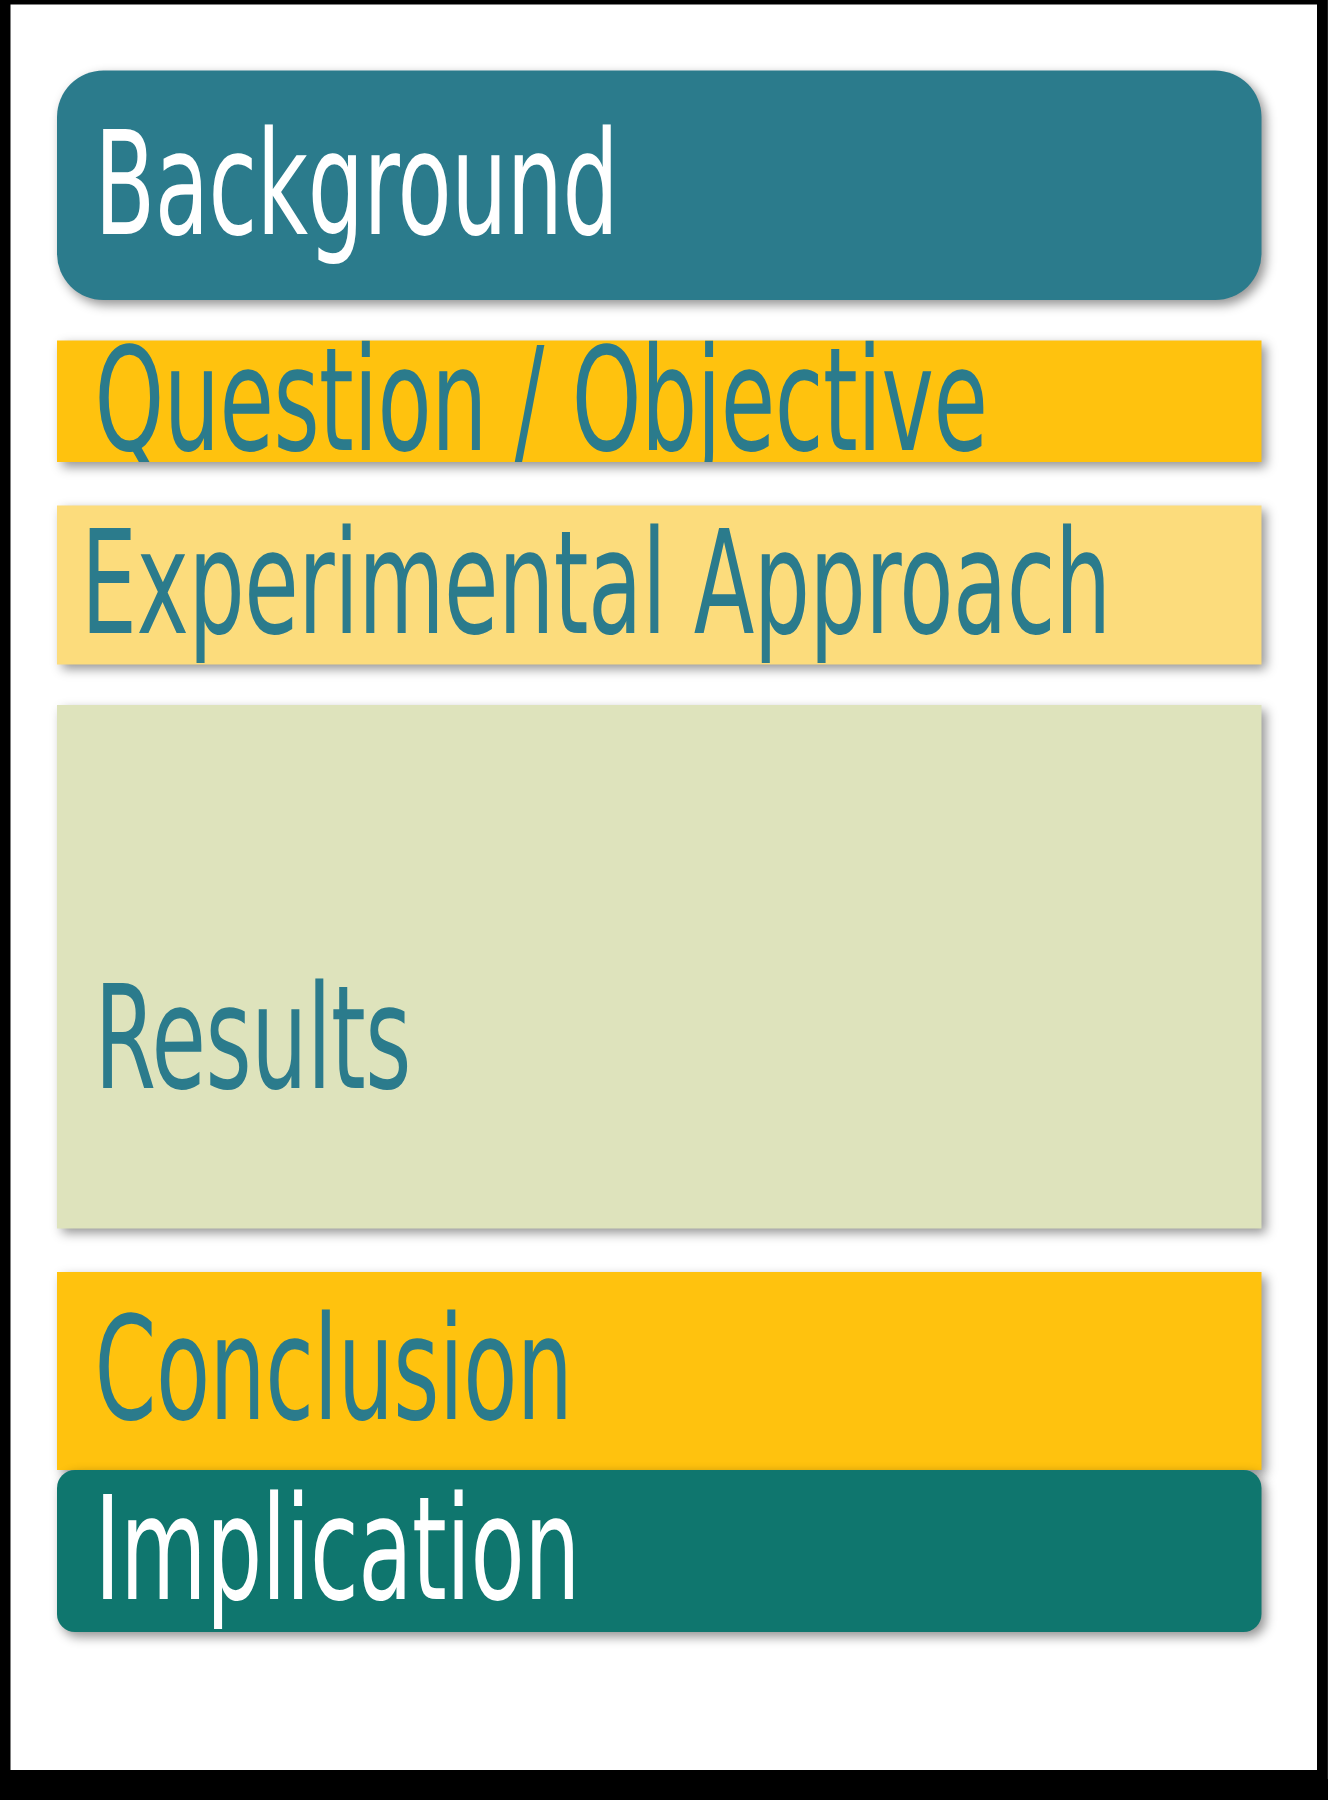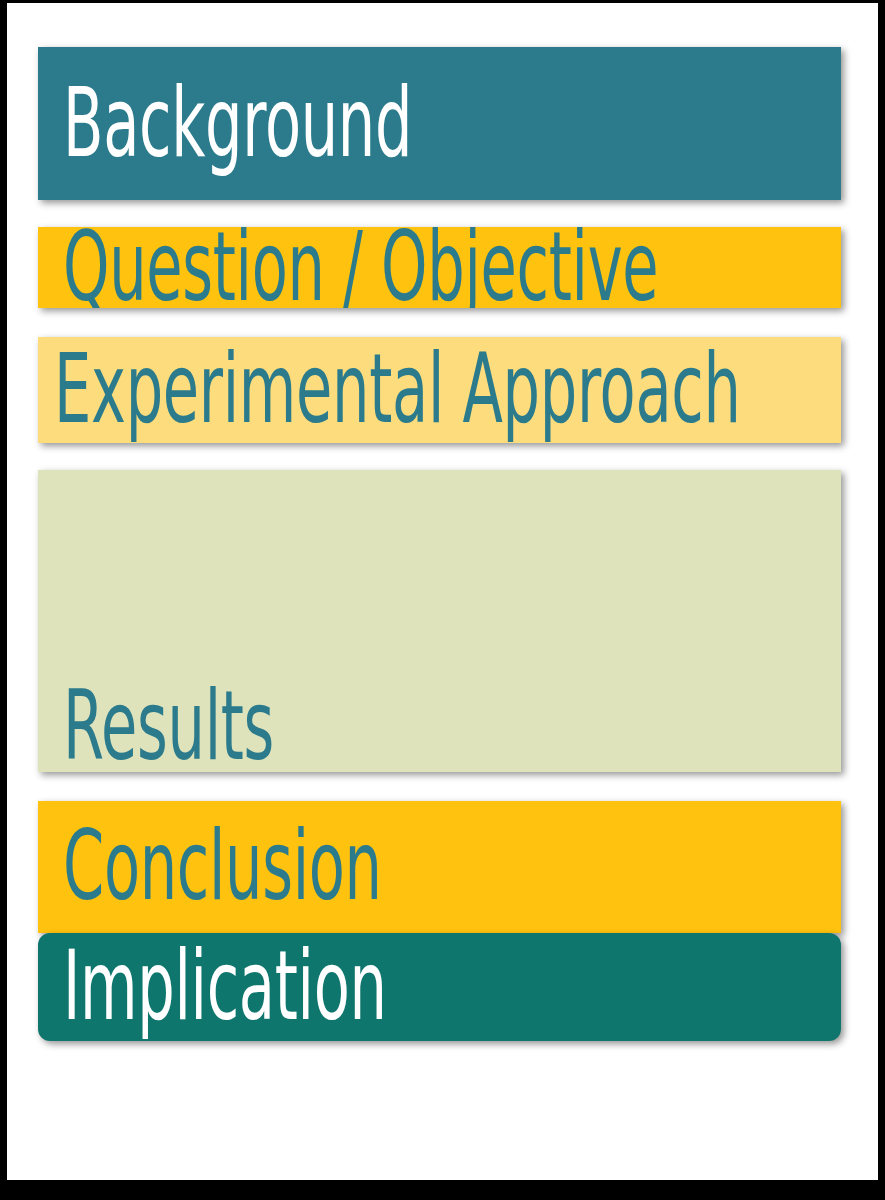--- a/index.html
+++ b/index.html
@@ -58,24 +58,24 @@
     font-weight: 400;
     font-size: 96px;
     line-height: 0.95;
     letter-spacing: -0.5px;
     transform: scaleX(0.615);
     transform-origin: left center;
     white-space: nowrap;
   }
 
   
-  #band-background   { height: 153px; margin-bottom: 27px; }
+  #band-background   { height: 153px; margin-bottom: 27px; border-radius: 31px; }
   #band-question     { height: 81px; margin-bottom: 29px; }
   #band-approach     { height: 106px; margin-bottom: 27px; }
-  #band-results      { height: 302px; margin-bottom: 29px; align-items: flex-end; }
+  #band-results      { height: 349px; margin-bottom: 29px; align-items: center; }
   #band-conclusion   { height: 132px; }
   #band-implication  { height: 108px; margin-bottom: 0; }
 
   
   #band-results .band-label { margin-top: 96px; }
 
 </style>
 </head>
 <body>
 

